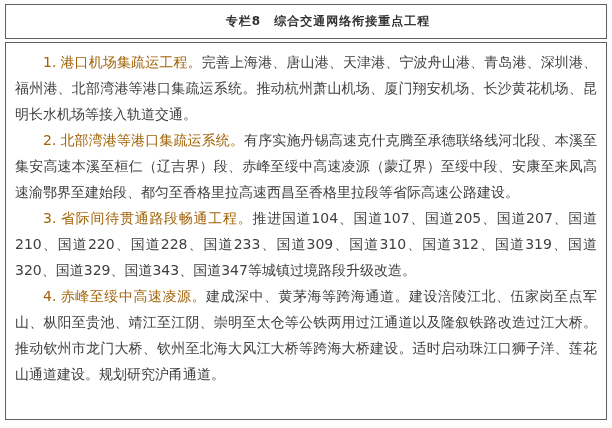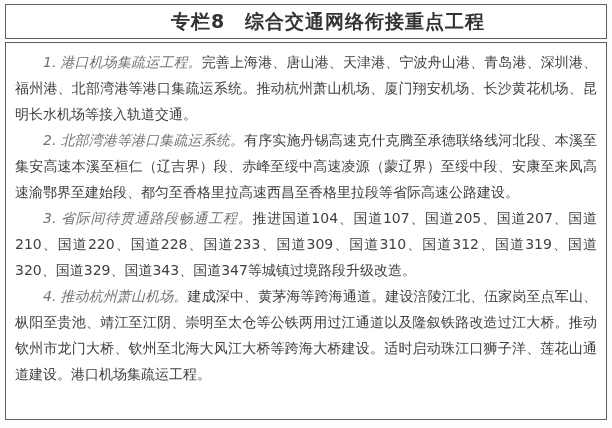--- a/index.html
+++ b/index.html
@@ -17,21 +17,21 @@
   .title-box {
     border: 1px solid #5f5f5f;
     background: #ffffff;
     height: 35px;
     display: flex;
     align-items: center;
     justify-content: center;
     margin-bottom: 3px;
   }
   .title-box .title-text {
-    font-size: 19px;
+    font-size: 12px;
     font-weight: bold;
     color: #333333;
     letter-spacing: 1px;
     white-space: pre;
     margin-left: 44px;
   }
   .body-box {
     border: 1px solid #5f5f5f;
     background: #ffffff;
     height: 378px;
@@ -40,39 +40,38 @@
   }
   .para {
     margin: 0;
     text-indent: 2em;
     text-align: justify;
     font-size: 14px;
     line-height: 26px;
     color: #404040;
   }
   .para .emph {
-    font-style: italic;
-    color: #737373;
+    color: #a16207;
   }
   .para .emph .num { margin-right: 4px; }
 </style>
 </head>
 <body>
 
 <div class="page">
 
   <div class="title-box">
     <span class="title-text">专栏8　综合交通网络衔接重点工程</span>
   </div>
 
   <div class="body-box">
 
     <p class="para"><span class="emph"><span class="num">1.</span><span>港口机场集疏运工程。</span></span><span>完善上海港、唐山港、天津港、宁波舟山港、青岛港、深圳港、福州港、北部湾港等港口集疏运系统。推动杭州萧山机场、厦门翔安机场、长沙黄花机场、昆明长水机场等接入轨道交通。</span></p>
 
     <p class="para"><span class="emph"><span class="num">2.</span><span>北部湾港等港口集疏运系统。</span></span><span>有序实施丹锡高速克什克腾至承德联络线河北段、本溪至集安高速本溪至桓仁（辽吉界）段、赤峰至绥中高速凌源（蒙辽界）至绥中段、安康至来凤高速渝鄂界至建始段、都匀至香格里拉高速西昌至香格里拉段等省际高速公路建设。</span></p>
 
     <p class="para"><span class="emph"><span class="num">3.</span><span>省际间待贯通路段畅通工程。</span></span><span>推进国道104、国道107、国道205、国道207、国道210、国道220、国道228、国道233、国道309、国道310、国道312、国道319、国道320、国道329、国道343、国道347等城镇过境路段升级改造。</span></p>
 
-    <p class="para"><span class="emph"><span class="num">4.</span><span>推动杭州萧山机场。</span></span><span>建成深中、黄茅海等跨海通道。建设涪陵江北、伍家岗至点军山、枞阳至贵池、靖江至江阴、崇明至太仓等公铁两用过江通道以及隆叙铁路改造过江大桥。推动钦州市龙门大桥、钦州至北海大风江大桥等跨海大桥建设。适时启动珠江口狮子洋、莲花山通道建设。港口机场集疏运工程。</span></p>
+    <p class="para"><span class="emph"><span class="num">4.</span><span>赤峰至绥中高速凌源。</span></span><span>建成深中、黄茅海等跨海通道。建设涪陵江北、伍家岗至点军山、枞阳至贵池、靖江至江阴、崇明至太仓等公铁两用过江通道以及隆叙铁路改造过江大桥。推动钦州市龙门大桥、钦州至北海大风江大桥等跨海大桥建设。适时启动珠江口狮子洋、莲花山通道建设。规划研究沪甬通道。</span></p>
 
   </div>
 
 </div>
 
 </body></html>

